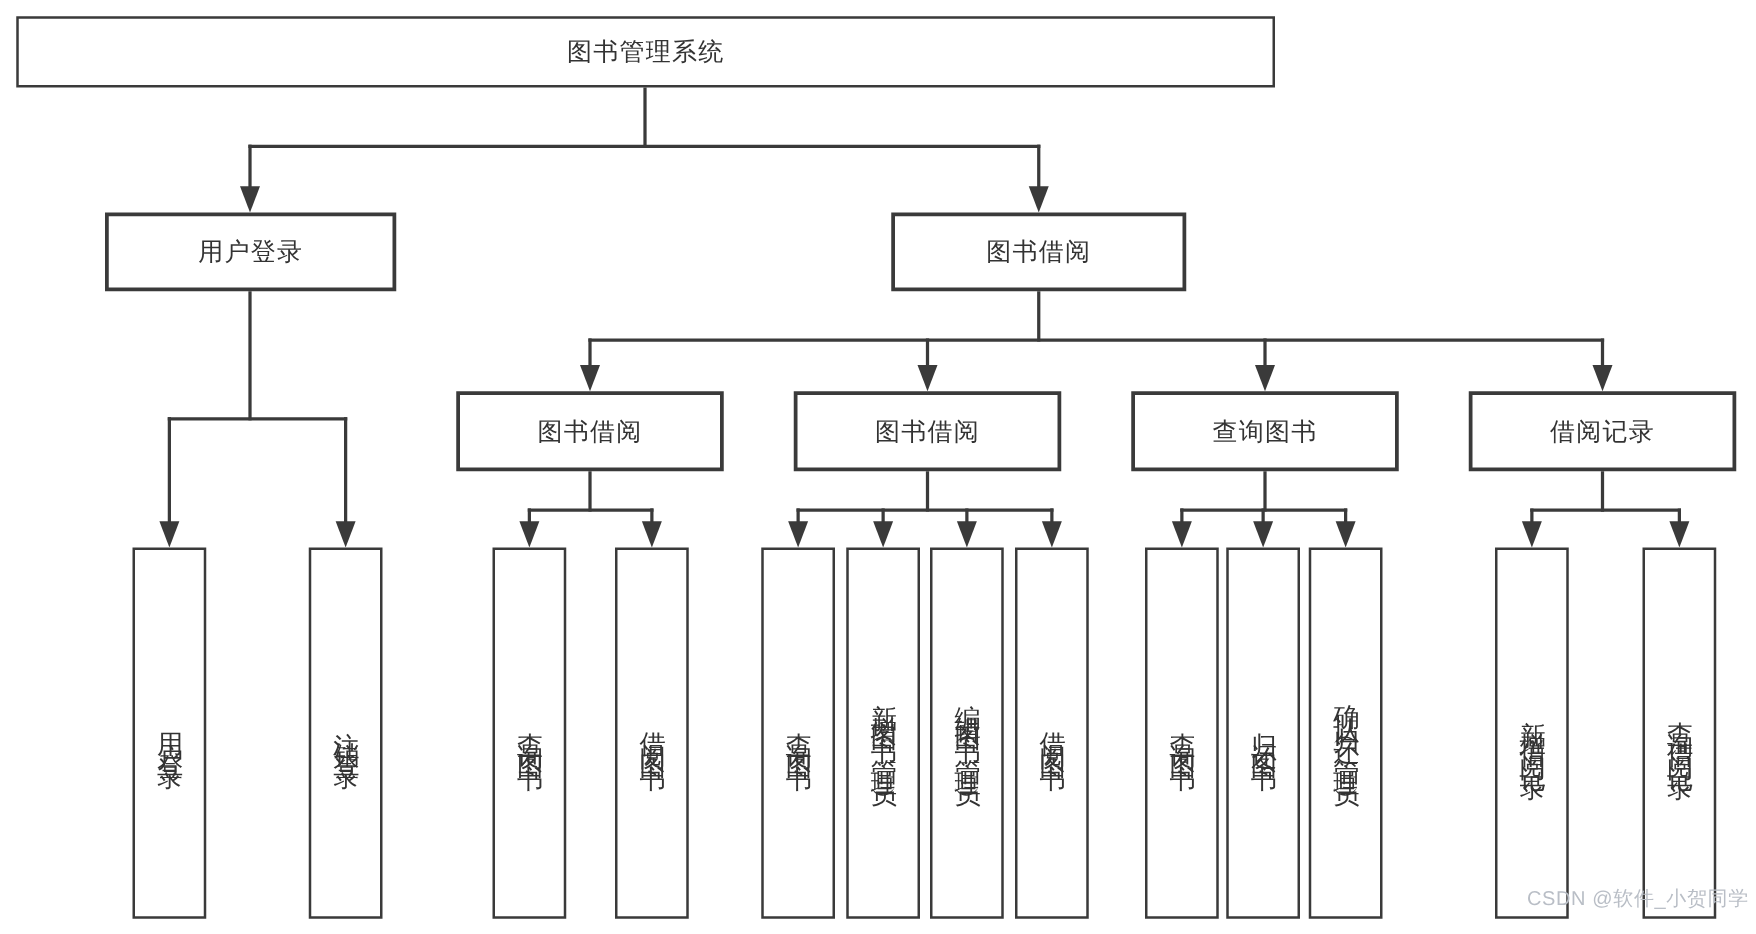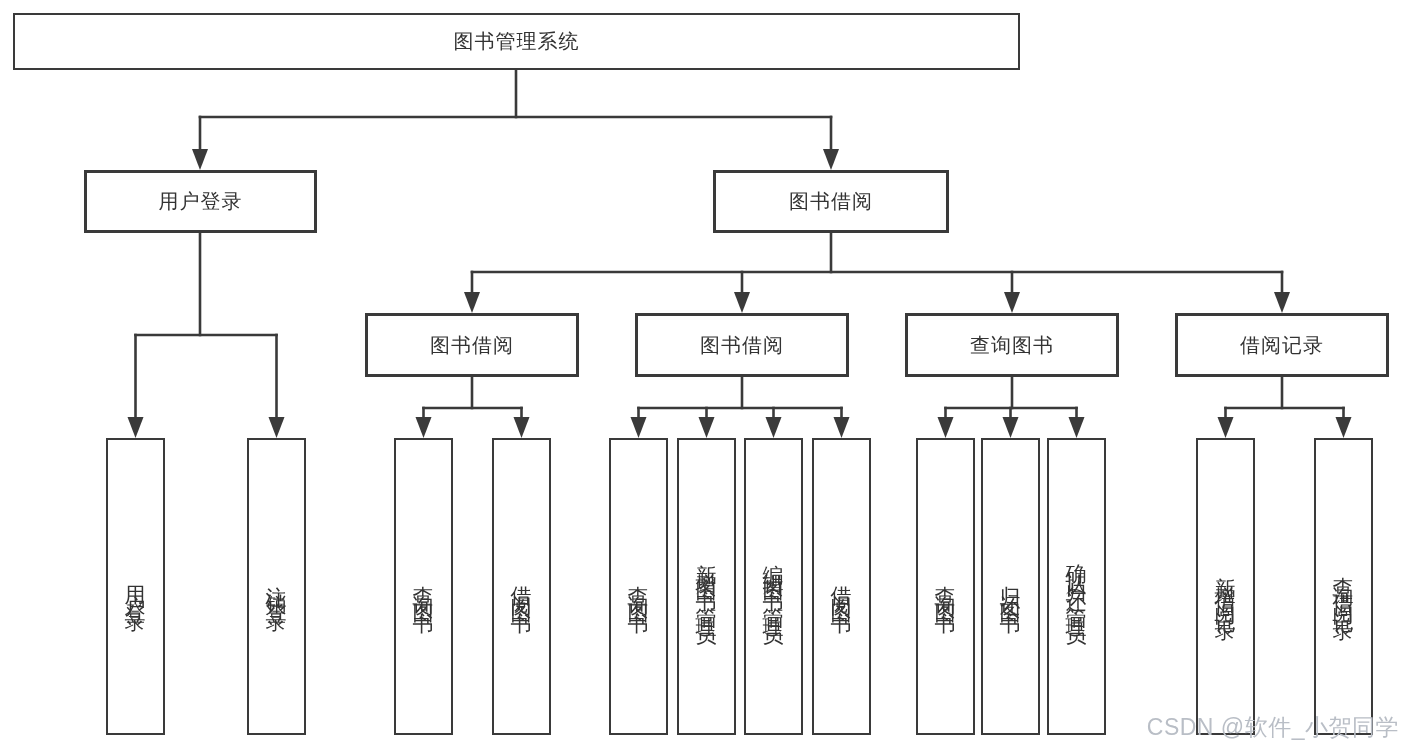--- a/index.html
+++ b/index.html
@@ -55,22 +55,22 @@
     writing-mode: vertical-rl;
     text-orientation: mixed;
     font-size: 21px;
     line-height: 1;
     letter-spacing: 0.42em;
     border-width: 2.5px;
   }
   .watermark {
     position: absolute;
     right: 6px;
-    bottom: 4px;
-    font-size: 23px;
+    bottom: 17px;
+    font-size: 16px;
     letter-spacing: 0.5px;
     color: var(--wm, #b9bec6);
     z-index: 3;
     white-space: nowrap;
   }
 </style>
 </head>
 <body>
 
 <div class="canvas" style="--line: #3a3a3a; --text: #333333; --wm: #b9bec6; --bg: #ffffff;">

